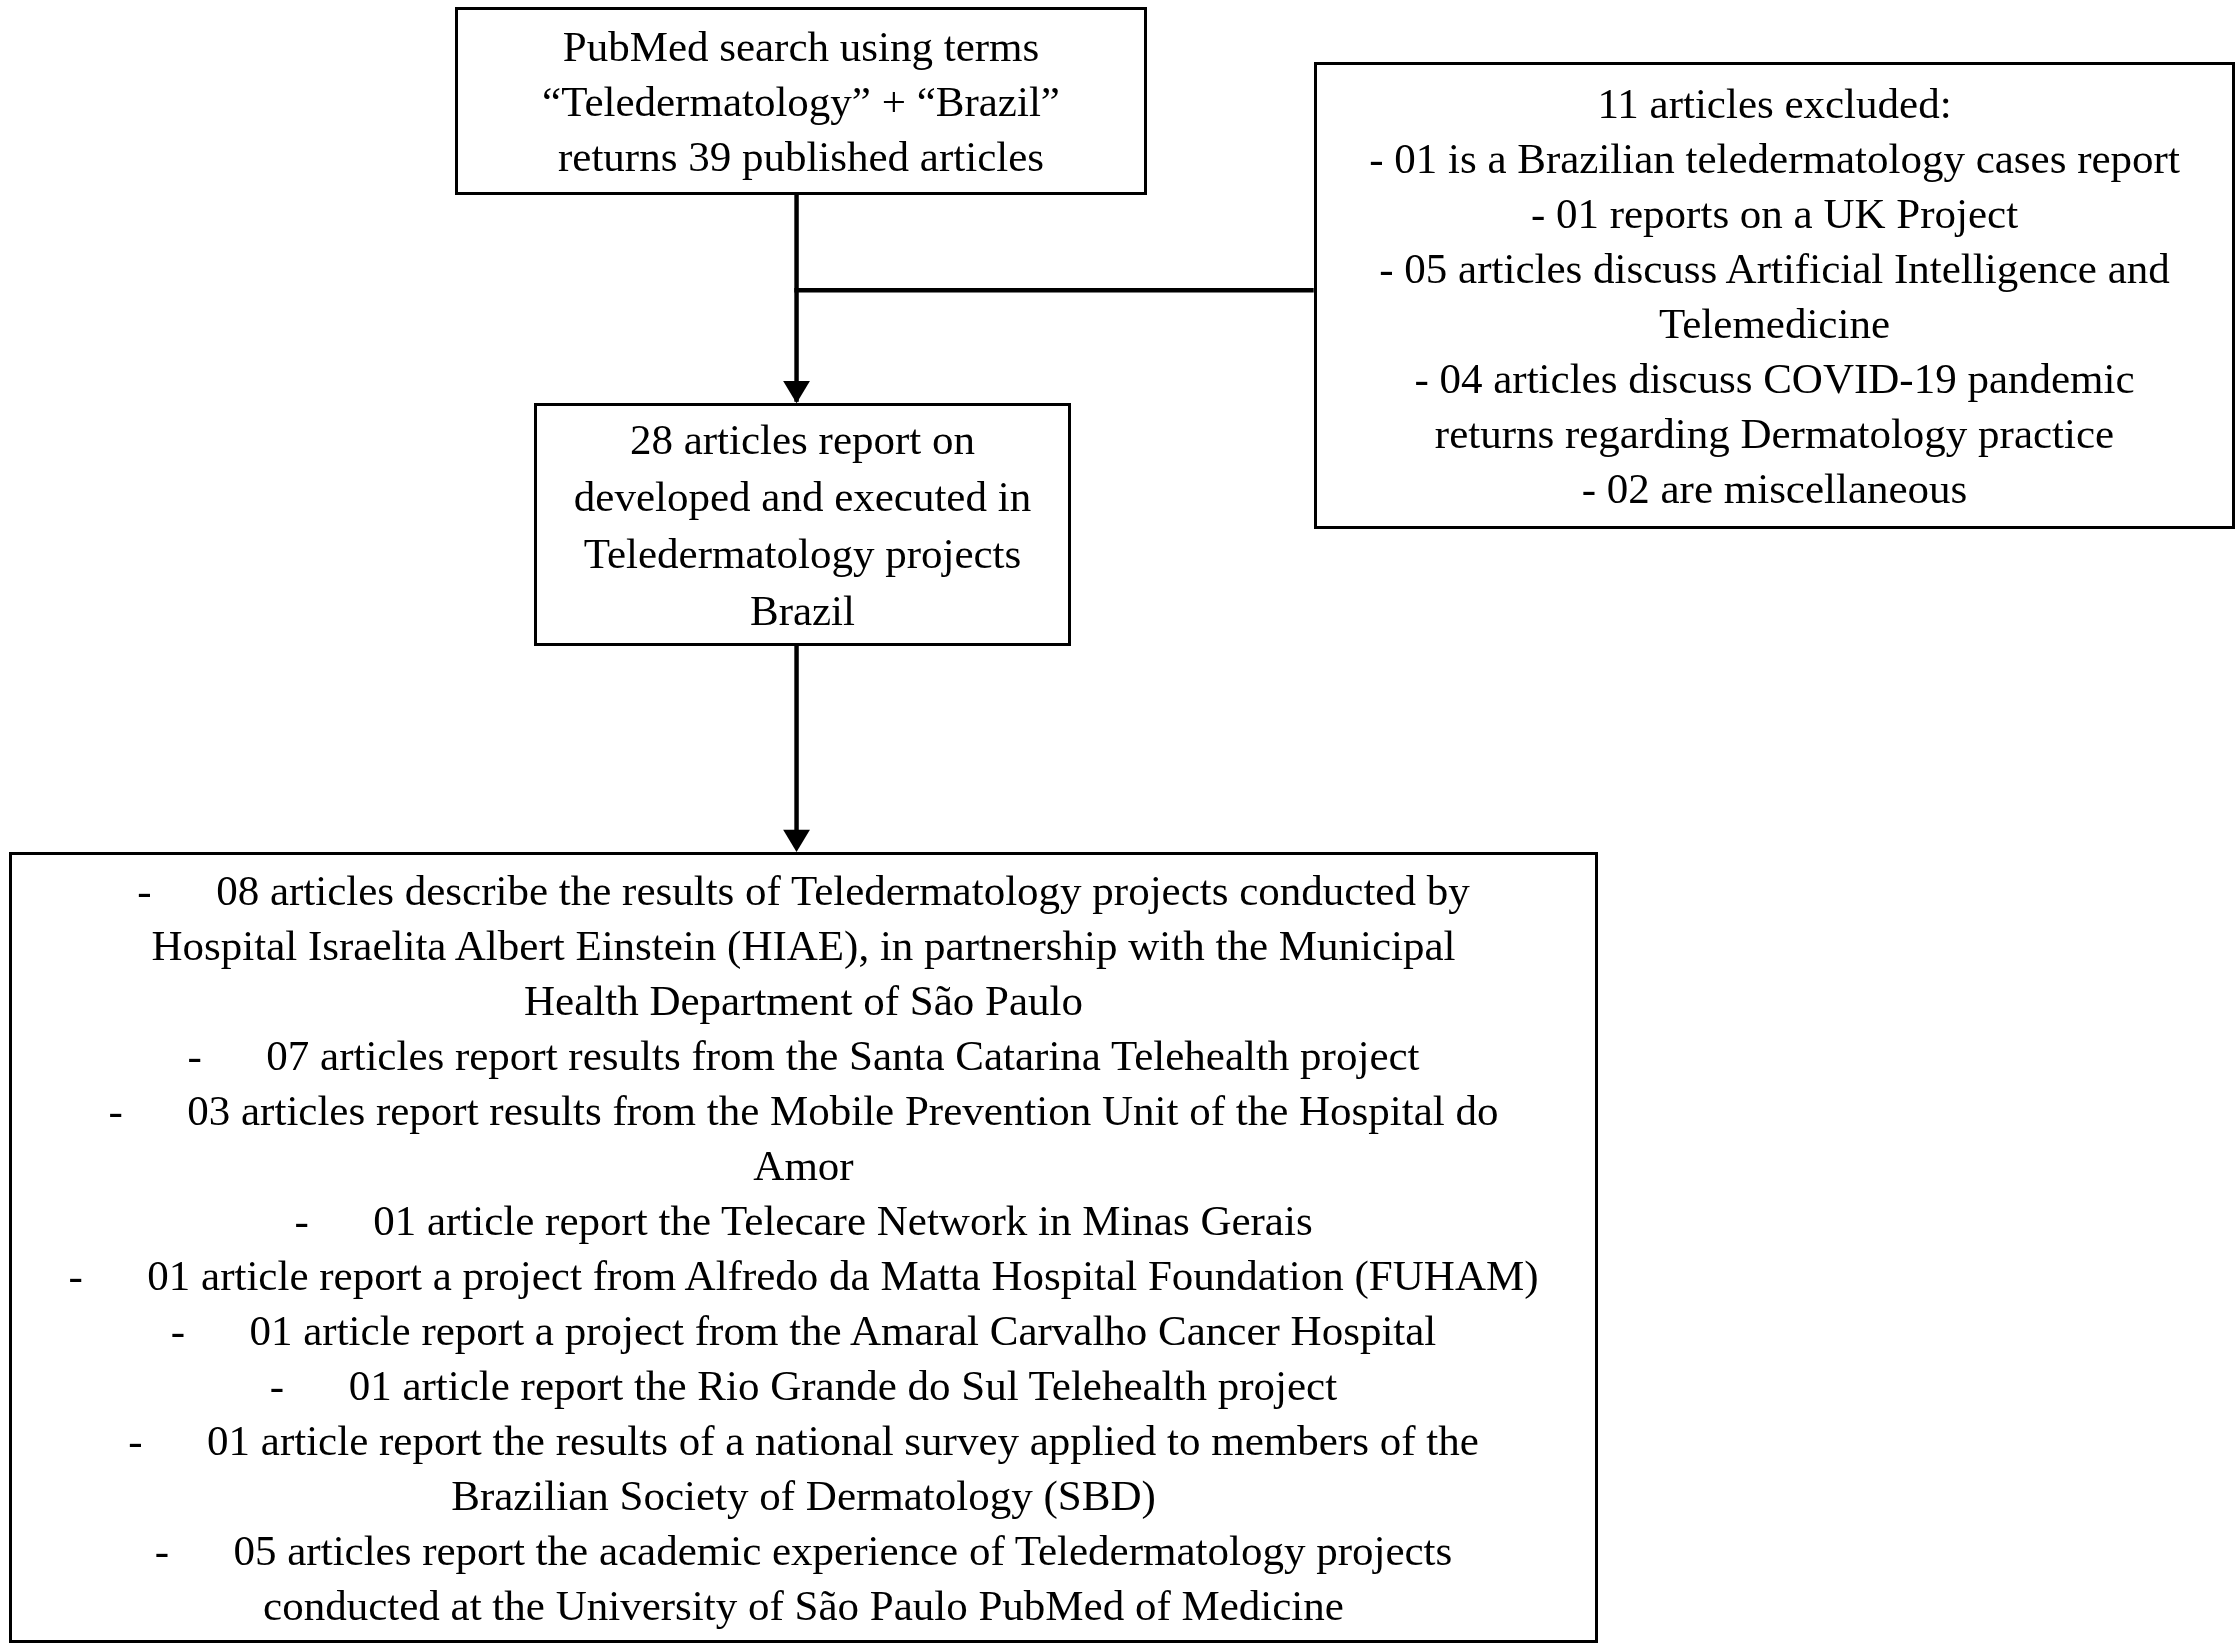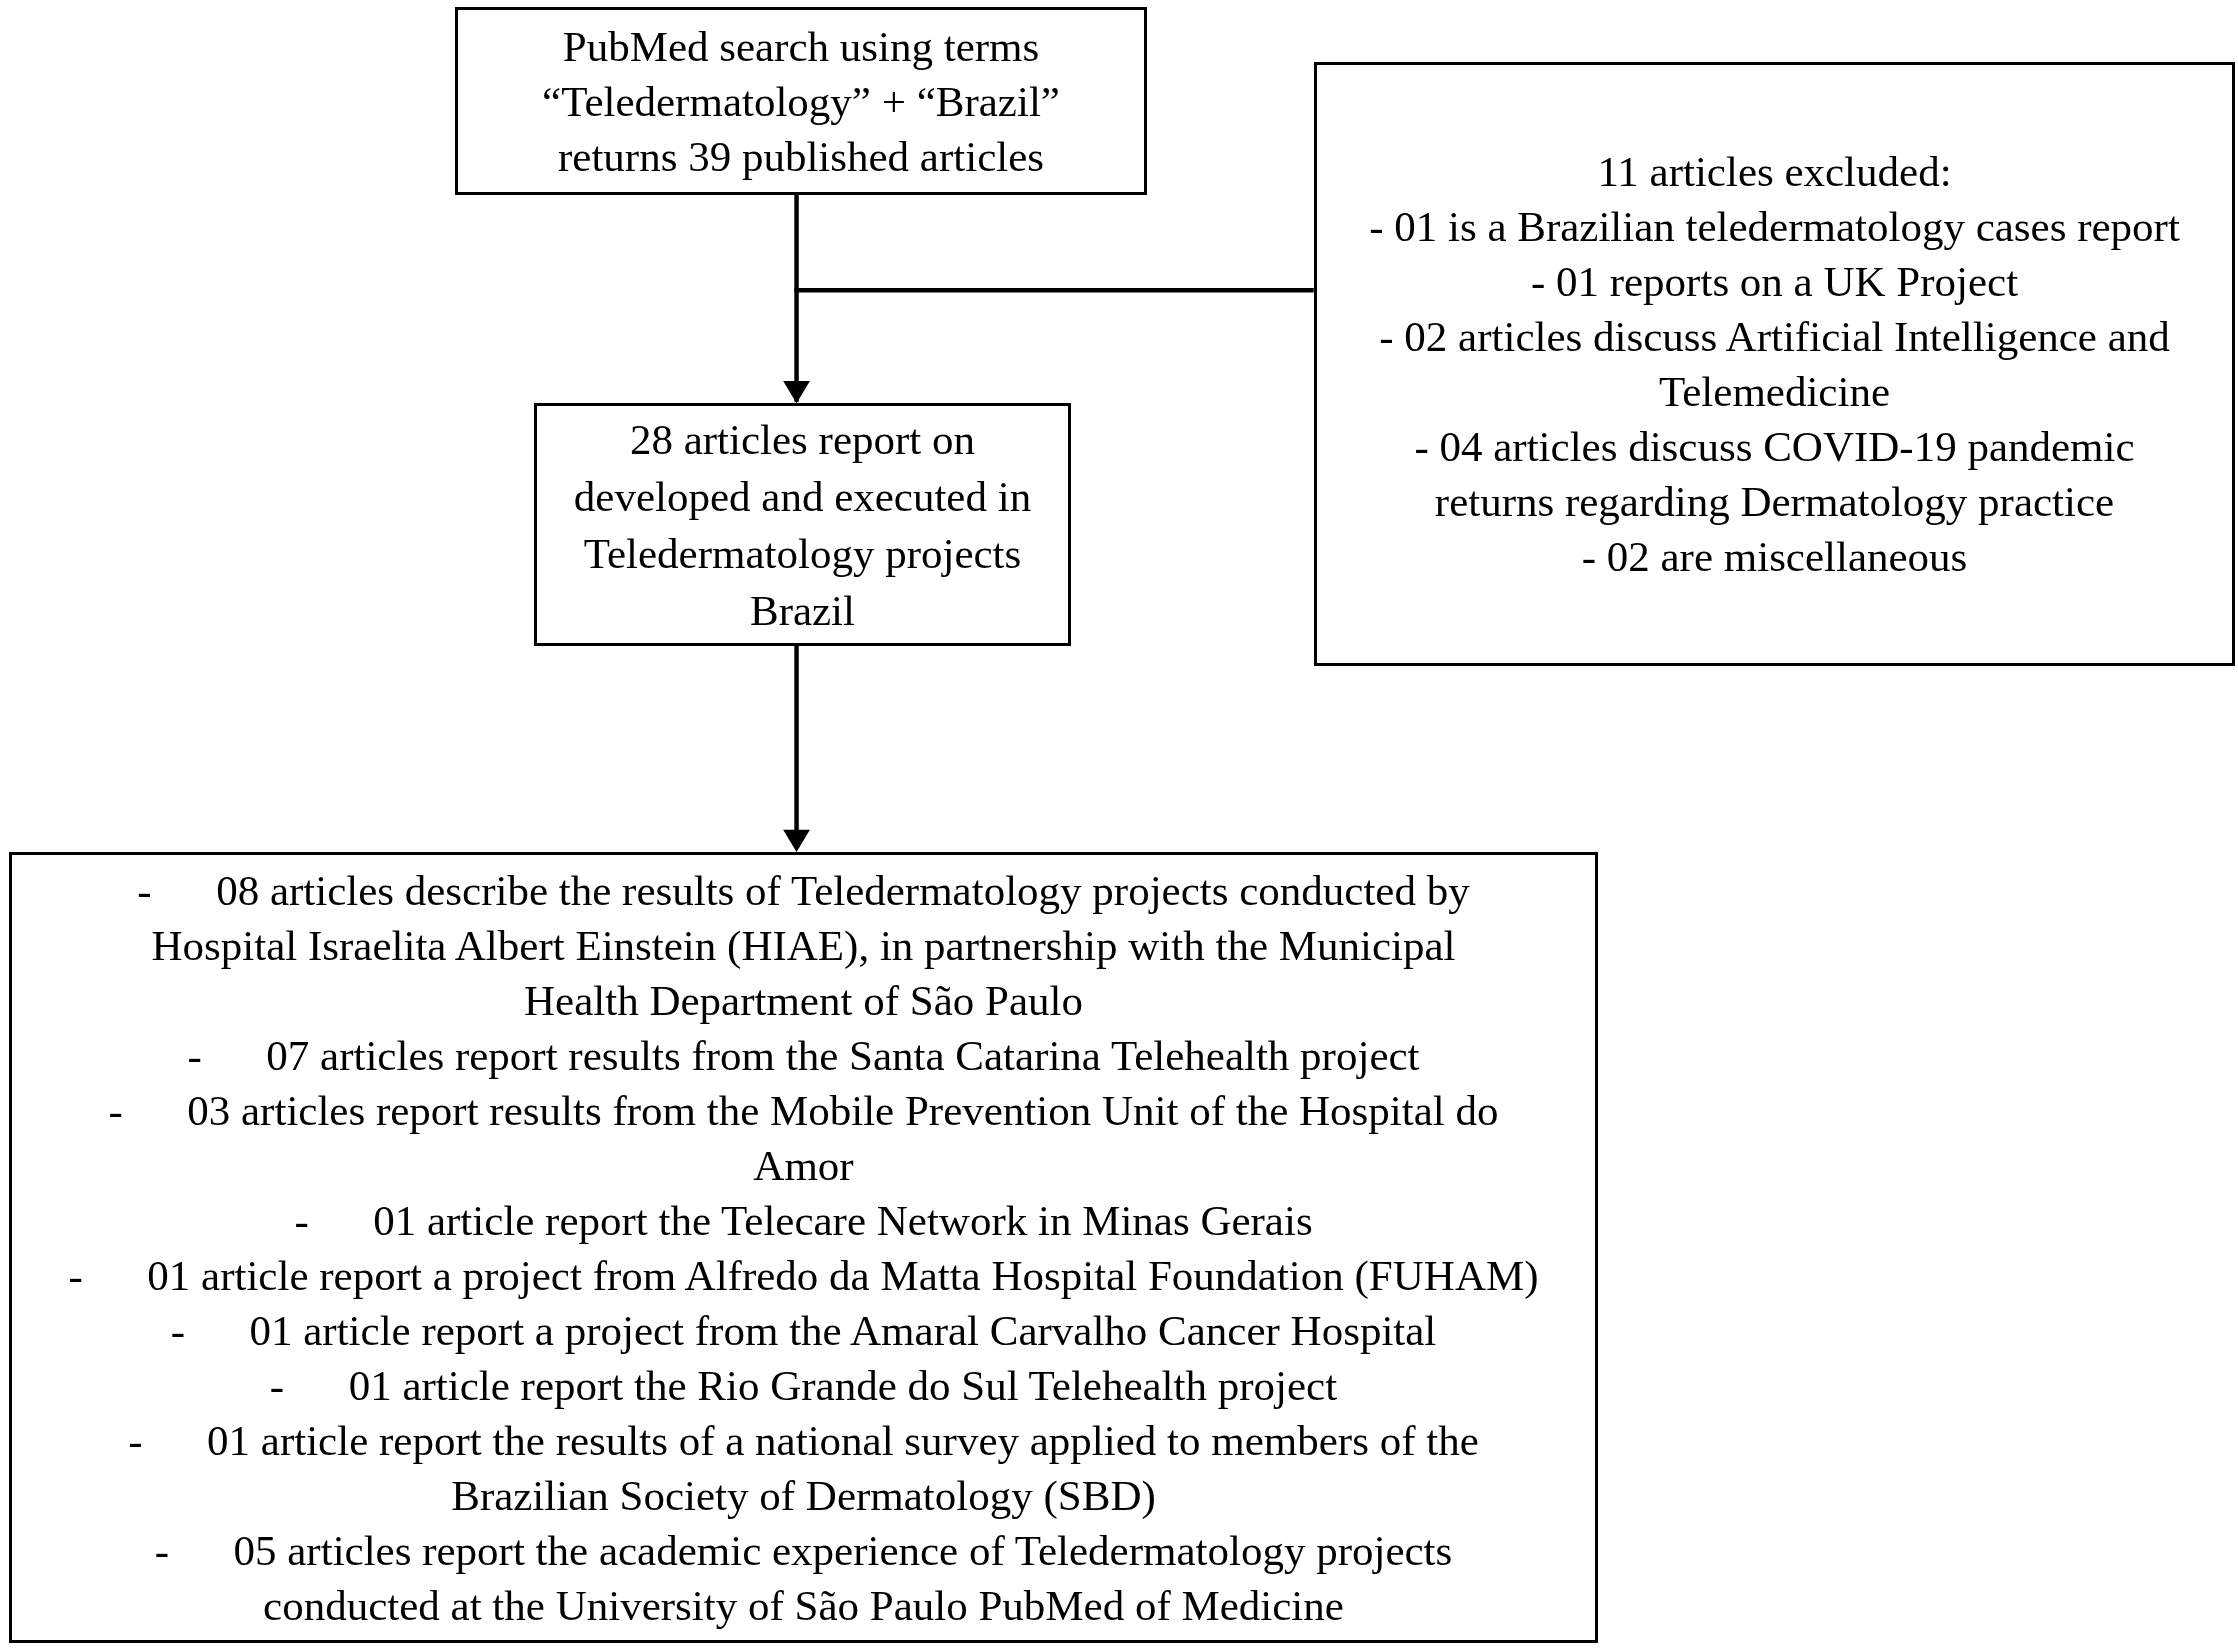--- a/index.html
+++ b/index.html
@@ -21,21 +21,21 @@
     justify-content: center;
     align-items: center;
     text-align: center;
   }
   .tline {
     white-space: nowrap;
     font-size: 43px;
     line-height: 55px;
   }
   .search-box   { left: 455px;  top: 7.4px;   width: 692px;  height: 188px; }
-  .excluded-box { left: 1314px; top: 62px;   width: 921px; height: 604px; }
+  .excluded-box { left: 1314px; top: 62px;   width: 921px; height: 467px; }
   .included-box { left: 534px;  top: 403px;  width: 537px;  height: 243px; justify-content: center; }
   .included-box .tline { line-height: 57px; }
   .results-box  { left: 9px;    top: 852px; width: 1589px; height: 791px; }
   .connectors {
     position: absolute;
     left: 0; top: 0;
     width: 2239px;
     height: 1649px;
     pointer-events: none;
   }
@@ -56,21 +56,21 @@
   <div class="box search-box">
     <div class="tline">PubMed search using terms</div>
     <div class="tline">“Teledermatology” + “Brazil”</div>
     <div class="tline">returns 39 published articles</div>
   </div>
 
   <div class="box excluded-box">
     <div class="tline">11 articles excluded:</div>
     <div class="tline">- 01 is a Brazilian teledermatology cases report</div>
     <div class="tline">- 01 reports on a UK Project</div>
-    <div class="tline">- 02 articles discuss Artificial Intelligence and</div>
+    <div class="tline">- 05 articles discuss Artificial Intelligence and</div>
     <div class="tline">Telemedicine</div>
     <div class="tline">- 04 articles discuss COVID-19 pandemic</div>
     <div class="tline">returns regarding Dermatology practice</div>
     <div class="tline">- 02 are miscellaneous</div>
   </div>
 
   <div class="box included-box">
     <div class="tline">28 articles report on</div>
     <div class="tline">developed and executed in</div>
     <div class="tline">Teledermatology projects</div>

